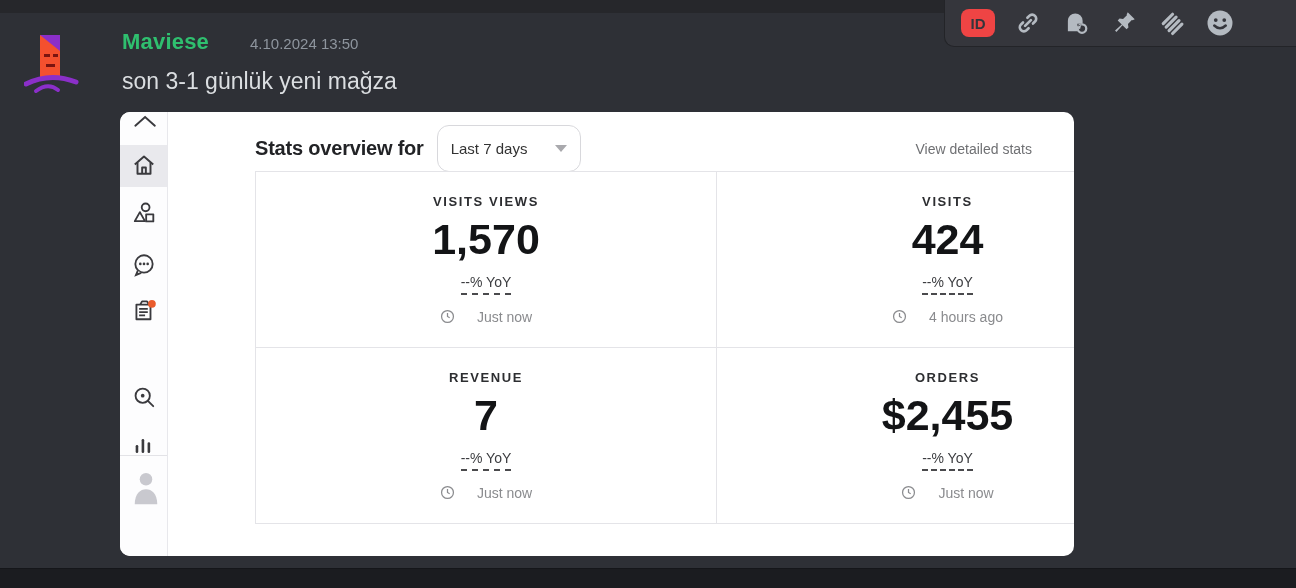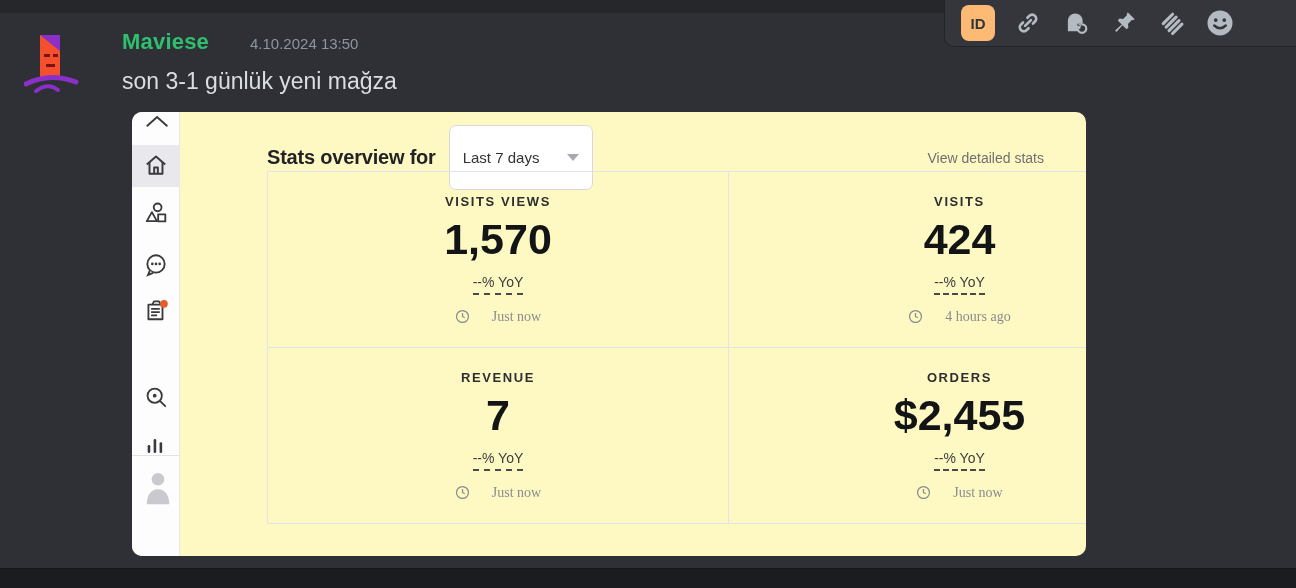--- a/index.html
+++ b/index.html
@@ -14,50 +14,50 @@
   .msg-avatar { position:absolute; left:24px; top:32px; width:56px; height:62px; }
   .msg-username { position:absolute; left:122px; top:29px; font-size:22px; font-weight:700; color:#2fbf6f; letter-spacing:.2px; }
   .msg-timestamp { position:absolute; left:250px; top:35px; font-size:15px; color:#8e959e; }
   .msg-text { position:absolute; left:122px; top:68px; font-size:23px; color:#dbdee1; }
 
   
   .toolbar { position:absolute; top:0; right:0; width:352px; height:47px;
     background:#35363c; border:1px solid #232428; border-top:none; border-right:none;
     border-radius:0 0 0 10px; display:flex; align-items:center; gap:18px; padding:0 22px 0 16px; }
   .tb-icon { width:30px; height:30px; color:#b4bac1; display:flex; align-items:center; justify-content:center; cursor:pointer; }
-  .tb-id { width:34px; height:36px; background:#fdba74; color:#34353b; border-radius:8px;
+  .tb-id { width:34px; height:28px; background:#ef4444; color:#34353b; border-radius:8px;
     display:flex; align-items:center; justify-content:center; font-size:15px; font-weight:800; cursor:pointer; }
 
   
-  .embed { position:absolute; left:132px; top:112px; width:954px; height:444px;
-    background:#fef9c3; border-radius:10px; overflow:hidden; display:flex; }
+  .embed { position:absolute; left:120px; top:112px; width:954px; height:444px;
+    background:#ffffff; border-radius:10px; overflow:hidden; display:flex; }
 
   .sq-sidebar { position:relative; width:48px; height:100%; background:#fdfdfe; border-right:1px solid #e8e8ec; flex:none; }
   .sq-active { position:absolute; left:0; top:33px; width:100%; height:42px; background:#e9e9ed; }
   .sq-ico { position:absolute; left:11px; width:26px; height:26px; color:#3a3a3e; }
   .sq-divider { position:absolute; left:0; top:343px; width:100%; border-top:1px solid #e3e3e7; }
 
   .sq-content { position:relative; flex:1; }
   .sq-header { position:absolute; left:87px; right:42px; top:13px; display:flex; align-items:center; }
   .sq-title { font-size:20px; font-weight:700; color:#222326; letter-spacing:-.2px; }
   .sq-dropdown { margin-left:13px; display:inline-flex; align-items:center; gap:28px;
-    border:1px solid #d8d8dc; border-radius:7px; padding:23px 13px; background:#fff; cursor:pointer; }
+    border:1px solid #d8d8dc; border-radius:12px; padding:14px 13px; background:#fff; cursor:pointer; }
   .sq-dropdown-label { font-size:15px; color:#333; }
   .sq-caret { width:0; height:0; border-left:6px solid transparent; border-right:6px solid transparent; border-top:7px solid #a9a9ad; }
   .sq-link { margin-left:auto; font-size:14px; color:#6f7073; cursor:pointer; }
 
   .sq-grid { position:absolute; left:87px; top:59px; width:924px; height:353px;
     border:1px solid #e4e4e8; display:grid; grid-template-columns:1fr 1fr; grid-template-rows:1fr 1fr; }
   .sq-cell { display:flex; flex-direction:column; align-items:center; justify-content:center; }
   .sq-cell:nth-child(1), .sq-cell:nth-child(3) { border-right:1px solid #e4e4e8; }
   .sq-cell:nth-child(1), .sq-cell:nth-child(2) { border-bottom:1px solid #e4e4e8; }
   .sq-label { font-size:13px; font-weight:700; letter-spacing:1.6px; color:#2d2e31; }
   .sq-value { font-size:43px; font-weight:650; color:#131416; margin-top:8px; line-height:1.05; }
   .sq-yoy { font-size:14px; color:#3c3d40; border-bottom:2px dashed #4a4a4d; padding-bottom:3px; margin-top:12px; cursor:pointer; }
-  .sq-updated { display:flex; align-items:center; gap:22px; font-size:14px; color:#8a8b8e; margin-top:14px;font-family:Liberation Serif, serif; }
+  .sq-updated { display:flex; align-items:center; gap:22px; font-size:14px; color:#8a8b8e; margin-top:14px; }
 
   svg { display:block; }
 </style>
 </head>
 <body>
 
 <div class="screen">
   <div class="strip-top"></div>
 
   <div class="msg-avatar">

